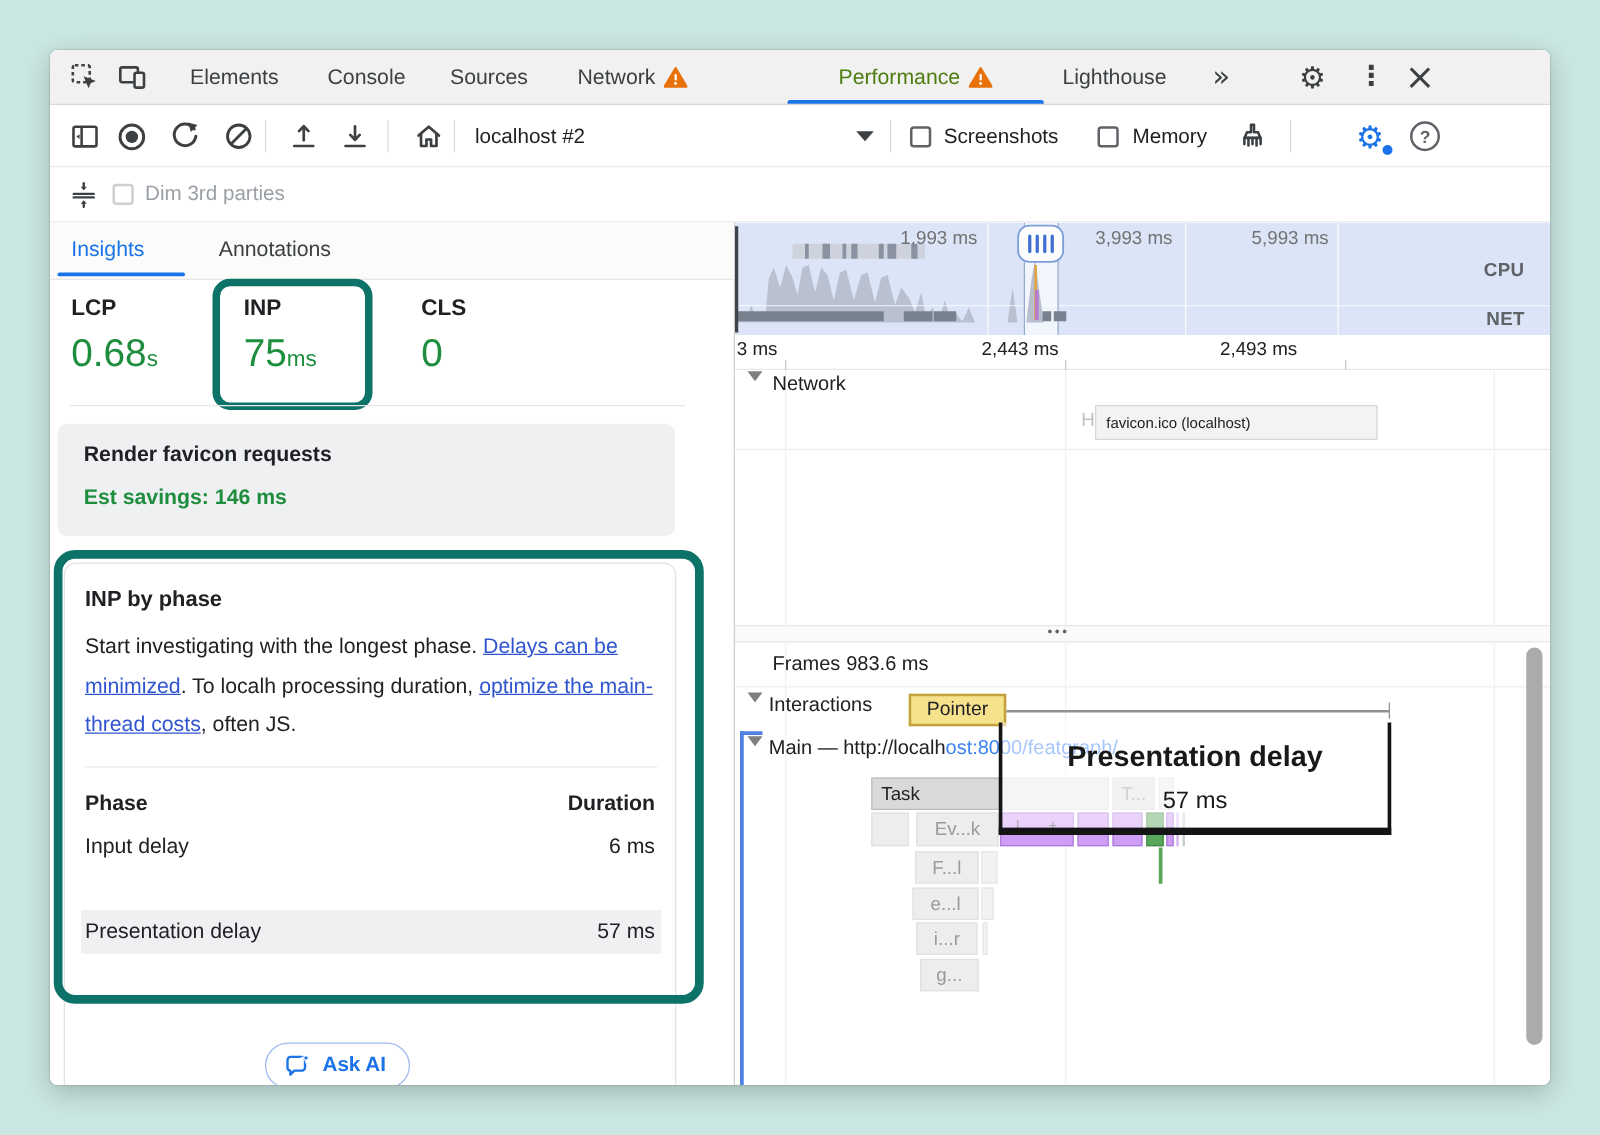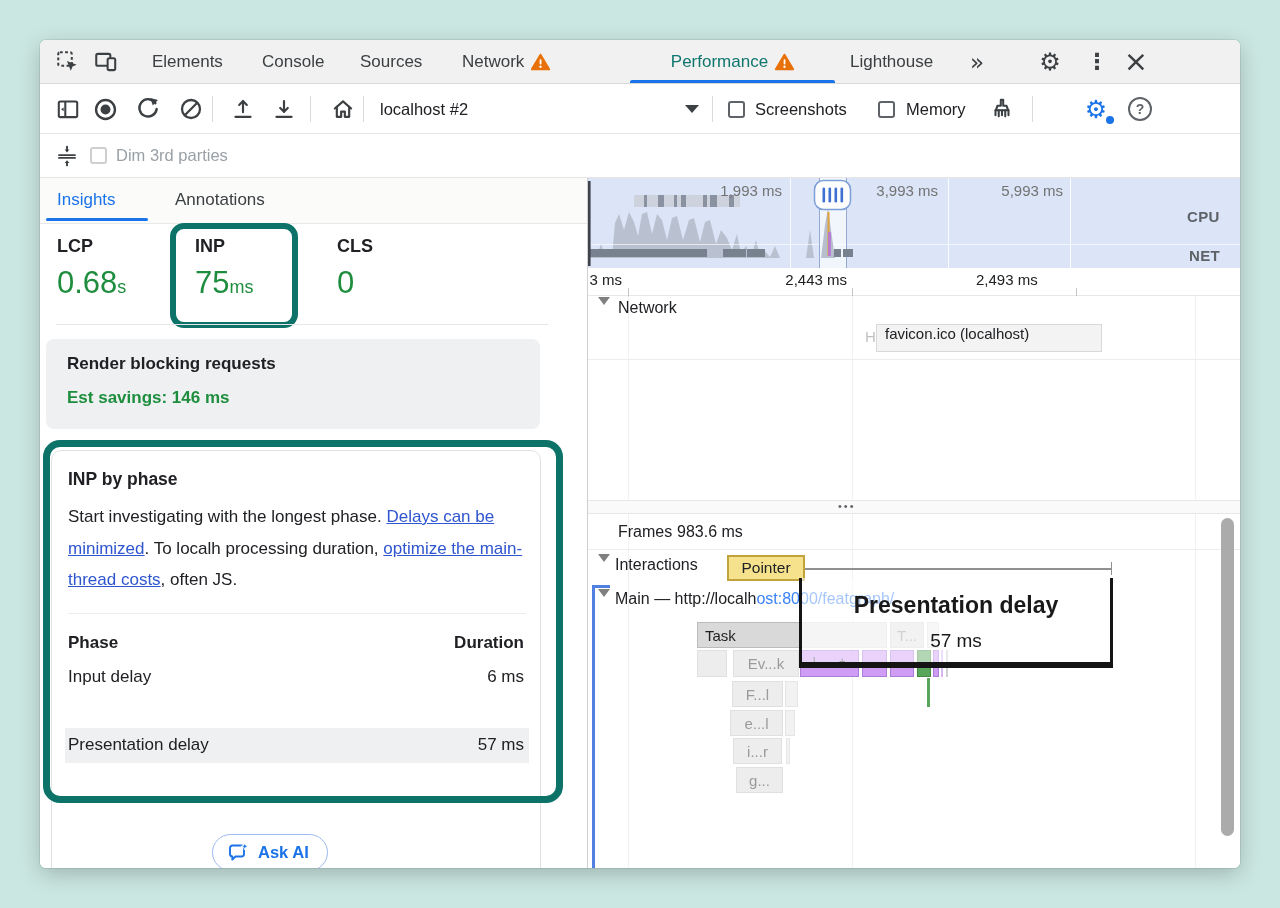--- a/index.html
+++ b/index.html
@@ -3,21 +3,21 @@
 <meta charset="utf-8">
 <style>
   html,body{margin:0;padding:0;}
   body{width:1280px;height:908px;background:#cbe7e1;font-family:"Liberation Sans",sans-serif;position:relative;overflow:hidden;color:#202124;}
   .window{position:absolute;left:40px;top:40px;width:1200px;height:828px;background:#fff;border-radius:6px;
           box-shadow:0 6px 22px rgba(0,0,0,.22),0 0 0 1px rgba(0,0,0,.07);overflow:hidden;}
   .abs{position:absolute;}
   
   .tabbar{position:absolute;left:0;top:0;width:100%;height:44px;background:#f1f1f1;border-bottom:1px solid #d8d8d8;box-sizing:border-box;}
   .tab{position:absolute;top:0;height:43px;display:flex;align-items:center;gap:7px;font-size:17px;color:#3c4043;cursor:default;}
-  .tab.active{color:#0f766e;}
+  .tab.active{color:#4d7c0f;}
   .tab.active::after{content:"";position:absolute;left:0;right:0;bottom:0;height:3px;background:#1a73e8;border-radius:2px 2px 0 0;}
   .glyph{font-family:"DejaVu Sans",sans-serif;color:#3c4043;line-height:1;}
   
   .toolbar{position:absolute;left:0;top:44px;width:100%;height:50px;background:#fff;border-bottom:1px solid #e6e6e6;box-sizing:border-box;}
   .subbar{position:absolute;left:0;top:94px;width:100%;height:44px;background:#fff;border-bottom:1px solid #e6e6e6;box-sizing:border-box;}
   .ibtn{position:absolute;display:flex;align-items:center;justify-content:center;}
   .vsep{position:absolute;width:1px;height:26px;background:#dadada;}
   .cbx{position:absolute;width:17px;height:17px;border:2px solid #5f6368;border-radius:3px;box-sizing:border-box;background:#fff;}
   .cbx.disabled{border-color:#cfcfcf;}
   .tlabel{position:absolute;font-size:16.5px;color:#202124;white-space:nowrap;}
@@ -42,22 +42,22 @@
   
   .minimap{position:absolute;left:0;top:0;width:652px;height:90px;background:#dbe5f7;overflow:hidden;}
   .mm-label{position:absolute;top:4px;width:94px;text-align:right;font-size:15px;color:#737373;}
   .mm-side{position:absolute;font-size:15px;font-weight:bold;color:#5f6368;letter-spacing:.3px;}
   .ruler{position:absolute;left:0;top:90px;width:652px;height:28px;background:#fff;border-bottom:1px solid #e8e8e8;box-sizing:border-box;}
   .rl{position:absolute;top:3px;font-size:15px;color:#202124;white-space:nowrap;}
   .tick{position:absolute;top:20px;width:1px;height:8px;background:#c4c4c4;}
   .gridv{position:absolute;top:118px;width:1px;height:572px;background:#f1f1f1;}
   .tri-down{width:0;height:0;border-left:6.5px solid transparent;border-right:6.5px solid transparent;border-top:8px solid #808080;}
   .trklabel{font-size:16px;color:#202124;white-space:nowrap;}
-  .chip{position:absolute;background:#f3f3f3;border:1px solid #d8d8d8;box-sizing:border-box;font-size:15px;color:#202124;
-        display:flex;padding-left:8px;white-space:nowrap;overflow:hidden;}
+  .chip{position:absolute;background:#f3f3f3;border:1px solid #d8d8d8;box-sizing:border-box;font-size:12px;color:#202124;
+        display:flex;align-items:center;padding-left:8px;white-space:nowrap;overflow:hidden;}
   .splitter{position:absolute;left:0;top:322px;width:652px;height:14px;background:#fafafa;border-top:1px solid #e7e7e7;border-bottom:1px solid #e7e7e7;box-sizing:border-box;}
   .badge{position:absolute;background:#f6e28c;border:2px solid #c2a23d;box-sizing:border-box;font-size:15.5px;color:#202124;
          display:flex;align-items:center;justify-content:center;}
   .fb{position:absolute;font-size:15px;color:#9a9a9a;display:flex;align-items:center;justify-content:center;
       border:1px solid #e0e0e0;background:#ededed;box-sizing:border-box;white-space:nowrap;overflow:hidden;}
   .pseg{position:absolute;top:472px;height:27px;background:#cf9df3;border:1px solid #aa7ddb;box-sizing:border-box;}
   .annline{position:absolute;background:#141414;}
   .scrollthumb{position:absolute;left:633px;top:340px;width:13px;height:318px;background:#ababab;border-radius:7px;}
   svg{display:block;}
 </style>
@@ -220,21 +220,21 @@
       <div style="margin-top:8px;"><span class="metric-value">75</span><span class="metric-unit">ms</span></div>
     </div>
     <div class="abs" style="left:297px;top:58px;">
       <div class="metric-label">CLS</div>
       <div style="margin-top:8px;"><span class="metric-value">0</span><span class="metric-unit"></span></div>
     </div>
     <div class="hl-box" style="left:130px;top:45px;width:116px;height:93px;"></div>
     <div class="abs" style="left:16px;top:146px;width:492px;height:1px;background:#e6e6e6;"></div>
 
     <div class="card-gray" style="left:6px;top:161px;width:494px;height:90px;">
-      <div style="position:absolute;left:21px;top:15px;font-size:17px;font-weight:bold;color:#202124;">Render blocking requests</div>
+      <div style="position:absolute;left:21px;top:15px;font-size:17px;font-weight:bold;color:#202124;">Render favicon requests</div>
       <div style="position:absolute;left:21px;top:49px;font-size:17px;font-weight:bold;color:#1e8e3e;">Est savings: 146 ms</div>
     </div>
 
     <div class="card" style="left:11px;top:272px;width:490px;height:441px;">
       <div style="position:absolute;left:16px;top:18px;font-size:17.5px;font-weight:bold;">INP by phase</div>
       <div class="para" style="position:absolute;left:16px;top:50px;width:460px;">
         <span>Start investigating with the longest phase. </span><span class="lnk">Delays can be minimized</span><span>. To localh processing duration, </span><span class="lnk">optimize the main-thread costs</span><span>, often JS.</span>
       </div>
       <div class="abs" style="left:16px;top:162px;width:458px;height:1px;background:#ececec;"></div>
       <div class="rowline" style="top:182px;font-weight:bold;">

